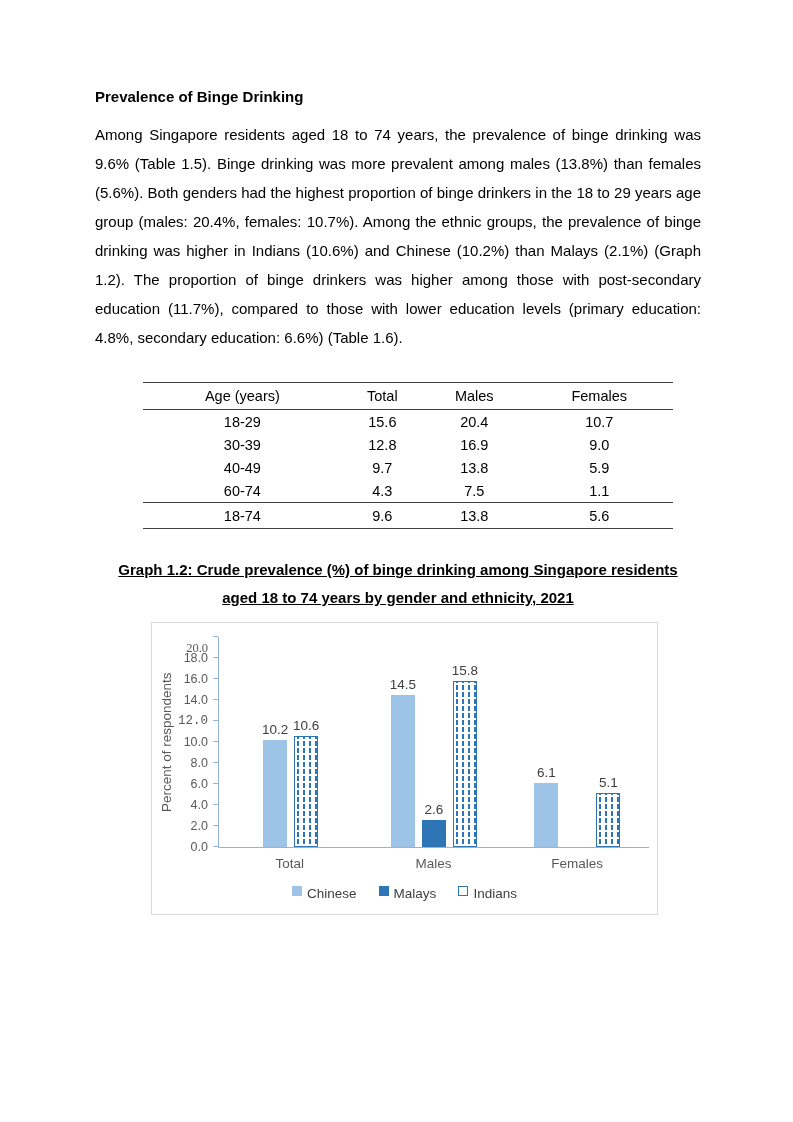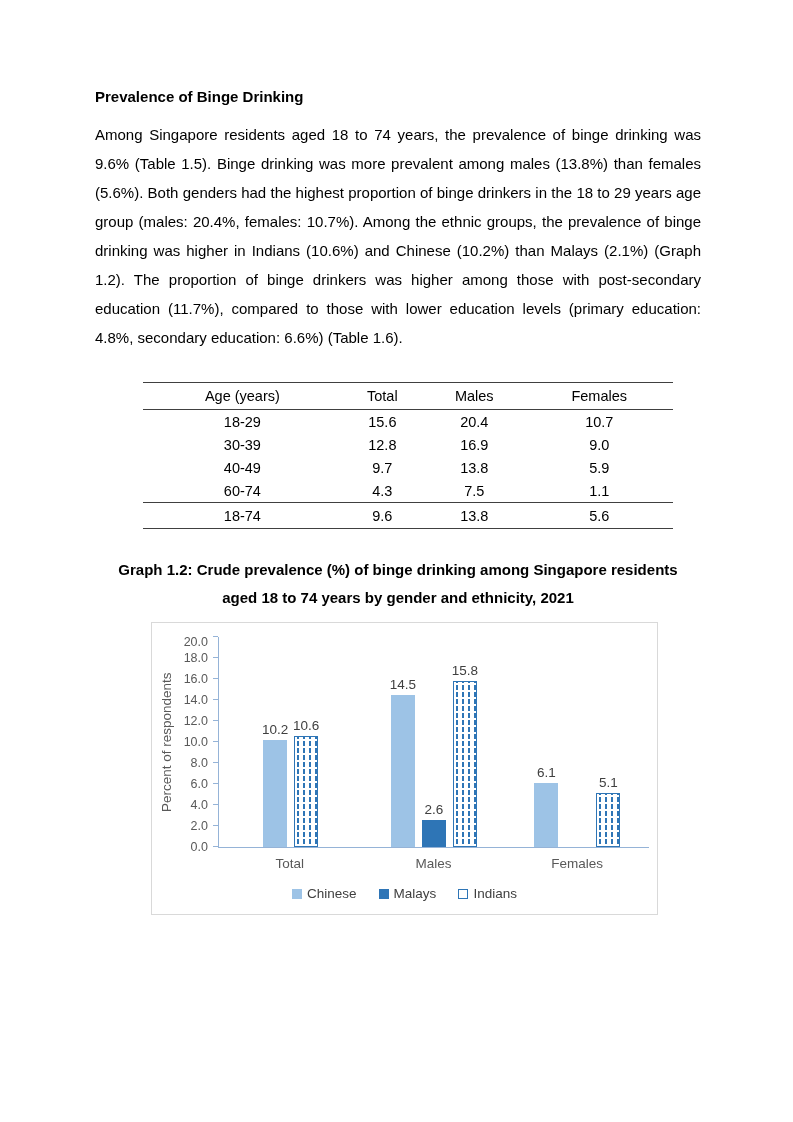--- a/index.html
+++ b/index.html
@@ -19,21 +19,21 @@
   .tbl-title{font-size:15px;font-weight:bold;text-align:center;line-height:28px;margin:0 0 5px 0;}
 
   table.prev{border-collapse:collapse;margin-left:48px;width:530px;font-size:14.5px;}
   table.prev th{font-weight:normal;}
   table.prev th,table.prev td{text-align:center;padding:0;height:23px;}
   table.prev thead tr{border-top:1.2px solid #404040;border-bottom:1.2px solid #404040;margin-top:40px;}
   table.prev thead th{height:26px;}
   table.prev tfoot tr{border-top:1.2px solid #404040;border-bottom:1.2px solid #404040;}
   table.prev tfoot td{height:25px;}
 
-  .graph-title{font-size:15px;font-weight:bold;text-align:center;line-height:28px;margin:27px 0 10px 0;}
+  .graph-title{font-size:15px;font-weight:bold;text-align:center;line-height:28px;margin:27px 0 10px 0;text-decoration:underline;}
 
   .chart{margin-left:56px;width:507px;border:1px solid #d9d9d9;background:#fff;padding-top:14px;box-sizing:border-box;}
   .chart-inner{display:flex;align-items:flex-start;}
   .ylabel{
     height:210px;width:28px;
     writing-mode:vertical-rl;transform:rotate(180deg);
     text-align:center;font-size:13.5px;color:#595959;
     display:flex;align-items:center;justify-content:center;
   }
   .yticks{position:relative;width:38px;height:210px;font-size:12.5px;color:#595959;}
@@ -50,21 +50,21 @@
   .bar.s1{background:#2e75b6;}
   .bar.s2{
     box-sizing:border-box;border:1px solid #2e75b6;background-color:#fff;
     background-image:
       repeating-linear-gradient(0deg,#ffffff 0 2px,transparent 2px 7px),
       repeating-linear-gradient(90deg,transparent 0 2px,#2e75b6 2px 4px,transparent 4px 6px);
   }
   .xcats{display:flex;font-size:13.5px;color:#595959;margin-top:8px;}
   .xcat{flex:1;text-align:center;}
   .legend{display:flex;justify-content:center;align-items:center;gap:22px;margin:15px 0 13px 0;font-size:13.5px;color:#404040;}
-  .litem{display:flex;align-items:center;gap:5px;}
+  .litem{display:flex;gap:5px;}
   .lmark{width:10px;height:10px;flex:0 0 auto;}
   .lmark.s0{background:#9dc3e6;}
   .lmark.s1{background:#2e75b6;}
   .lmark.s2{background:#fff;border:1.5px solid #2e75b6;box-sizing:border-box;}
 
   .note{margin:14px 0 0 9px;font-size:12px;color:#000;}
   .pagenum{position:absolute;top:1038px;right:76px;font-size:12px;color:#ef4444;}
 </style>
 </head>
 <body>
@@ -136,29 +136,29 @@
             <span class="ylab" style="bottom: 13.5px;">2.0</span>
             <span class="tick" style="bottom: 21px;"></span>
             <span class="ylab" style="bottom: 34.5px;">4.0</span>
             <span class="tick" style="bottom: 42px;"></span>
             <span class="ylab" style="bottom: 55.5px; margin-top: 40px;">6.0</span>
             <span class="tick" style="bottom: 63px;"></span>
             <span class="ylab" style="bottom: 76.5px;">8.0</span>
             <span class="tick" style="bottom: 84px;"></span>
             <span class="ylab" style="bottom: 97.5px;">10.0</span>
             <span class="tick" style="bottom: 105px;"></span>
-            <span class="ylab" style="bottom: 118.5px;">12.0</span>
+            <span class="ylab" style="bottom: 118.5px; font-family: Liberation Mono, monospace;">12.0</span>
             <span class="tick" style="bottom: 126px;"></span>
             <span class="ylab" style="bottom: 139.5px;">14.0</span>
             <span class="tick" style="bottom: 147px;"></span>
             <span class="ylab" style="bottom: 160.5px;">16.0</span>
             <span class="tick" style="bottom: 168px;"></span>
             <span class="ylab" style="bottom: 181.5px;">18.0</span>
             <span class="tick" style="bottom: 189px;"></span>
-            <span class="ylab" style="bottom: 197px;">20.0</span>
+            <span class="ylab" style="bottom: 191px; font-family: Liberation Serif, serif;">20.0</span>
             <span class="tick" style="bottom: 210px;"></span>
           </div>
         <div class="plotwrap">
           <div class="plot">
               <div class="cat-col">
                 <div class="group">
                   <div class="slot">
                     <div class="dlabel">10.2</div>
                     <div class="bar s0" style="height: 107.1px;"></div>
                   </div>

